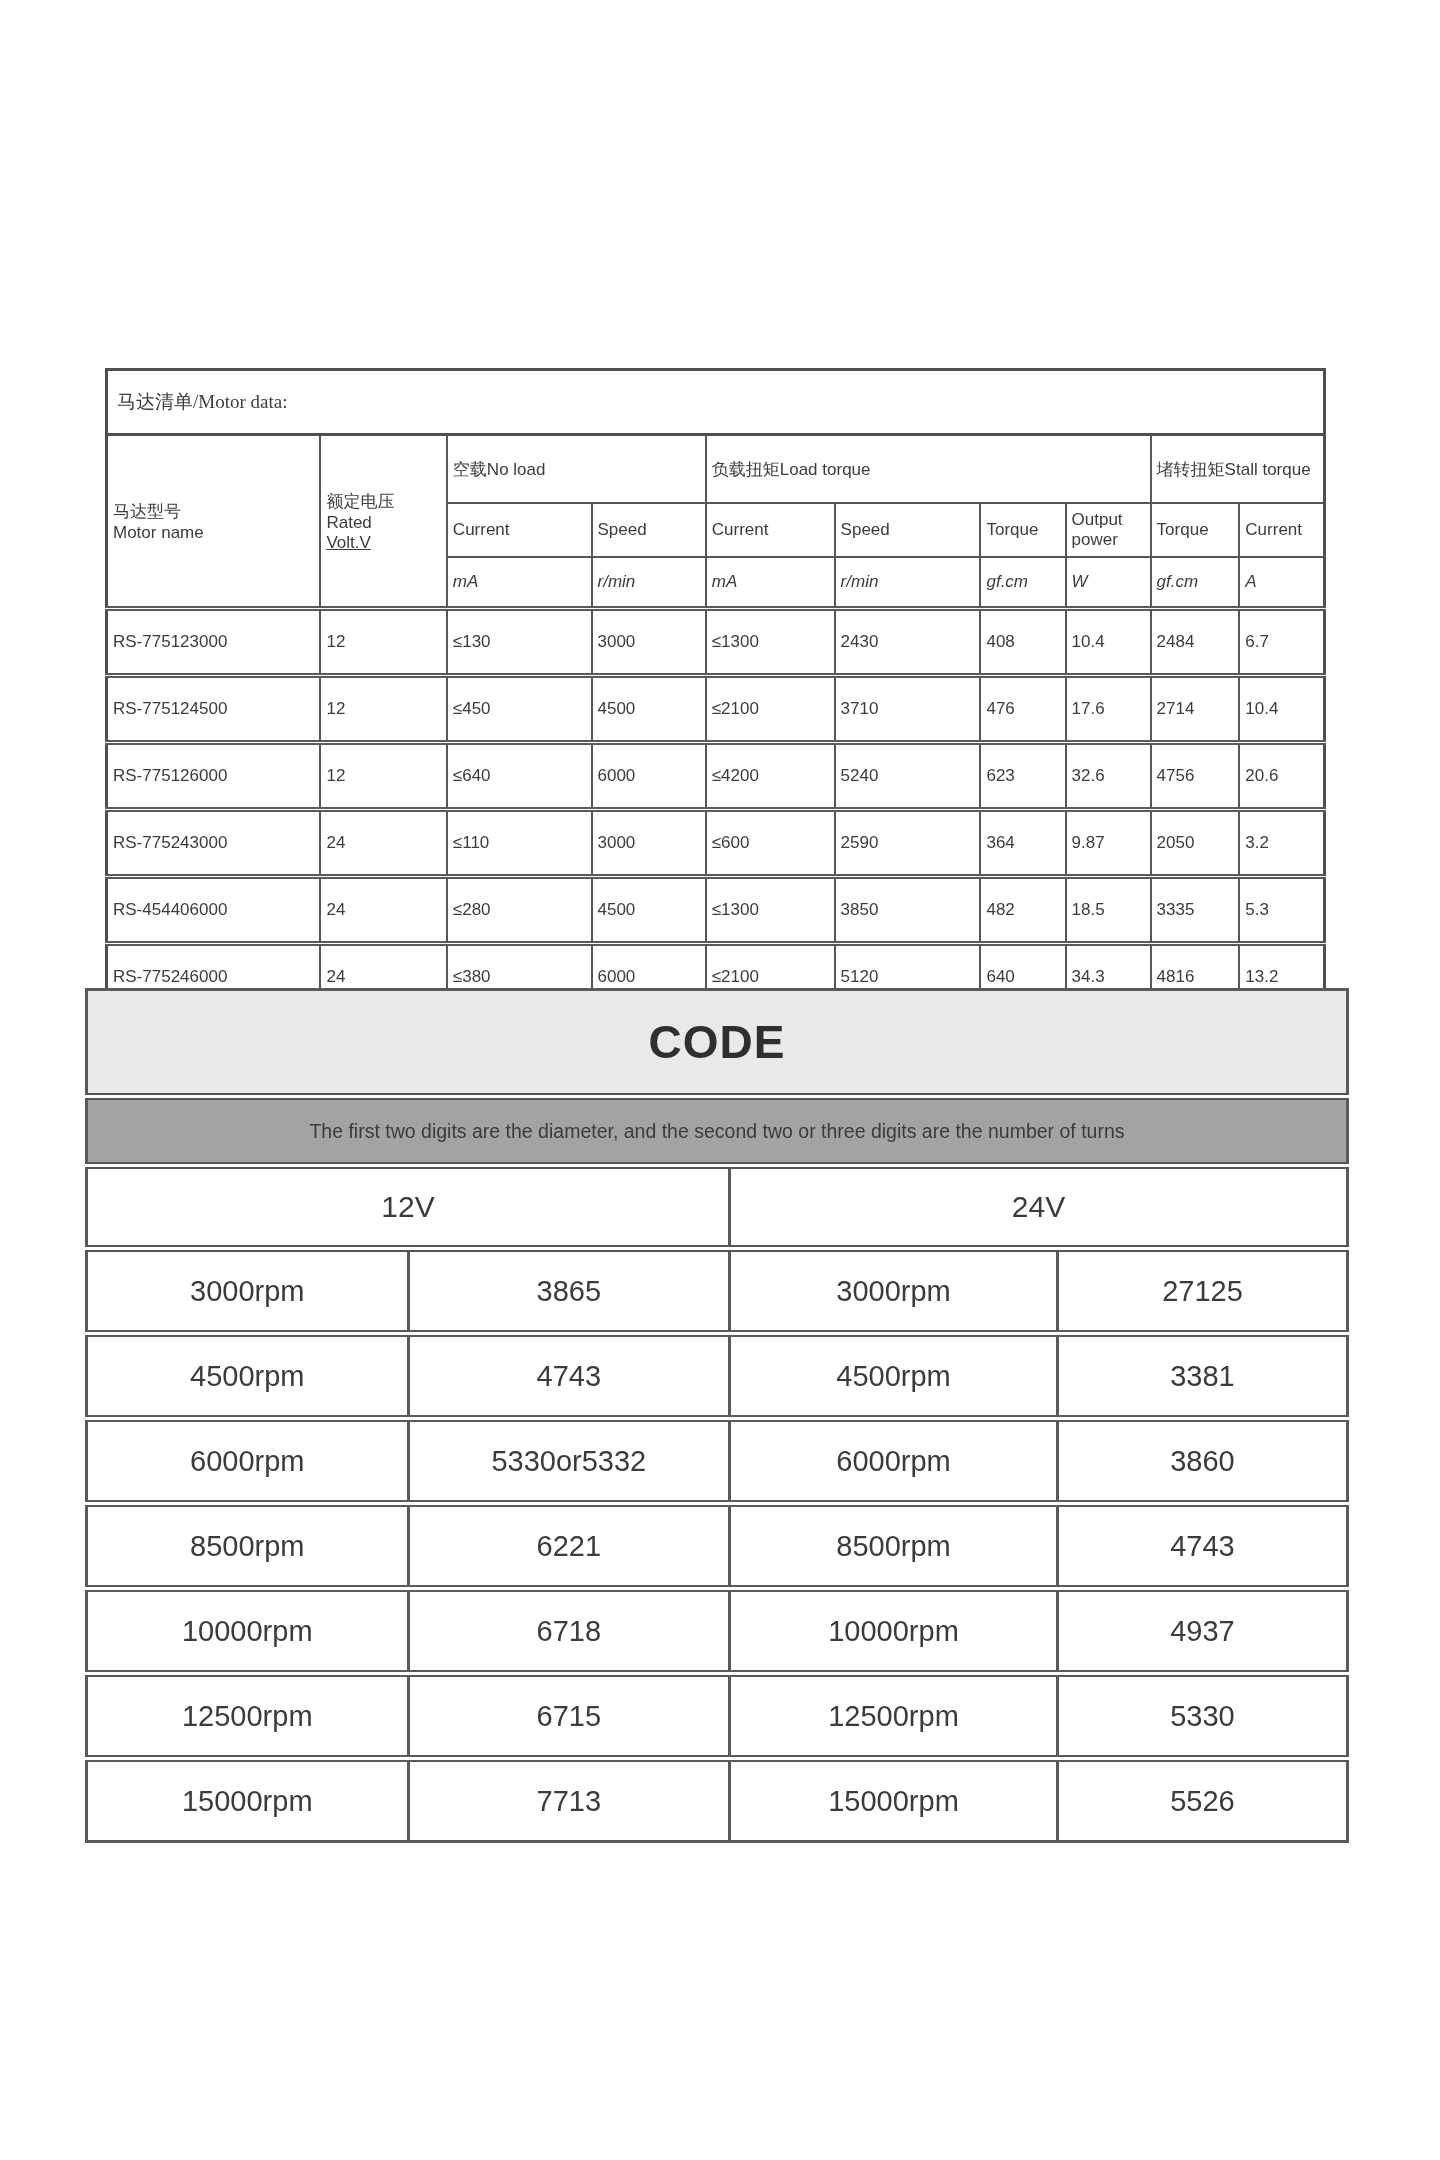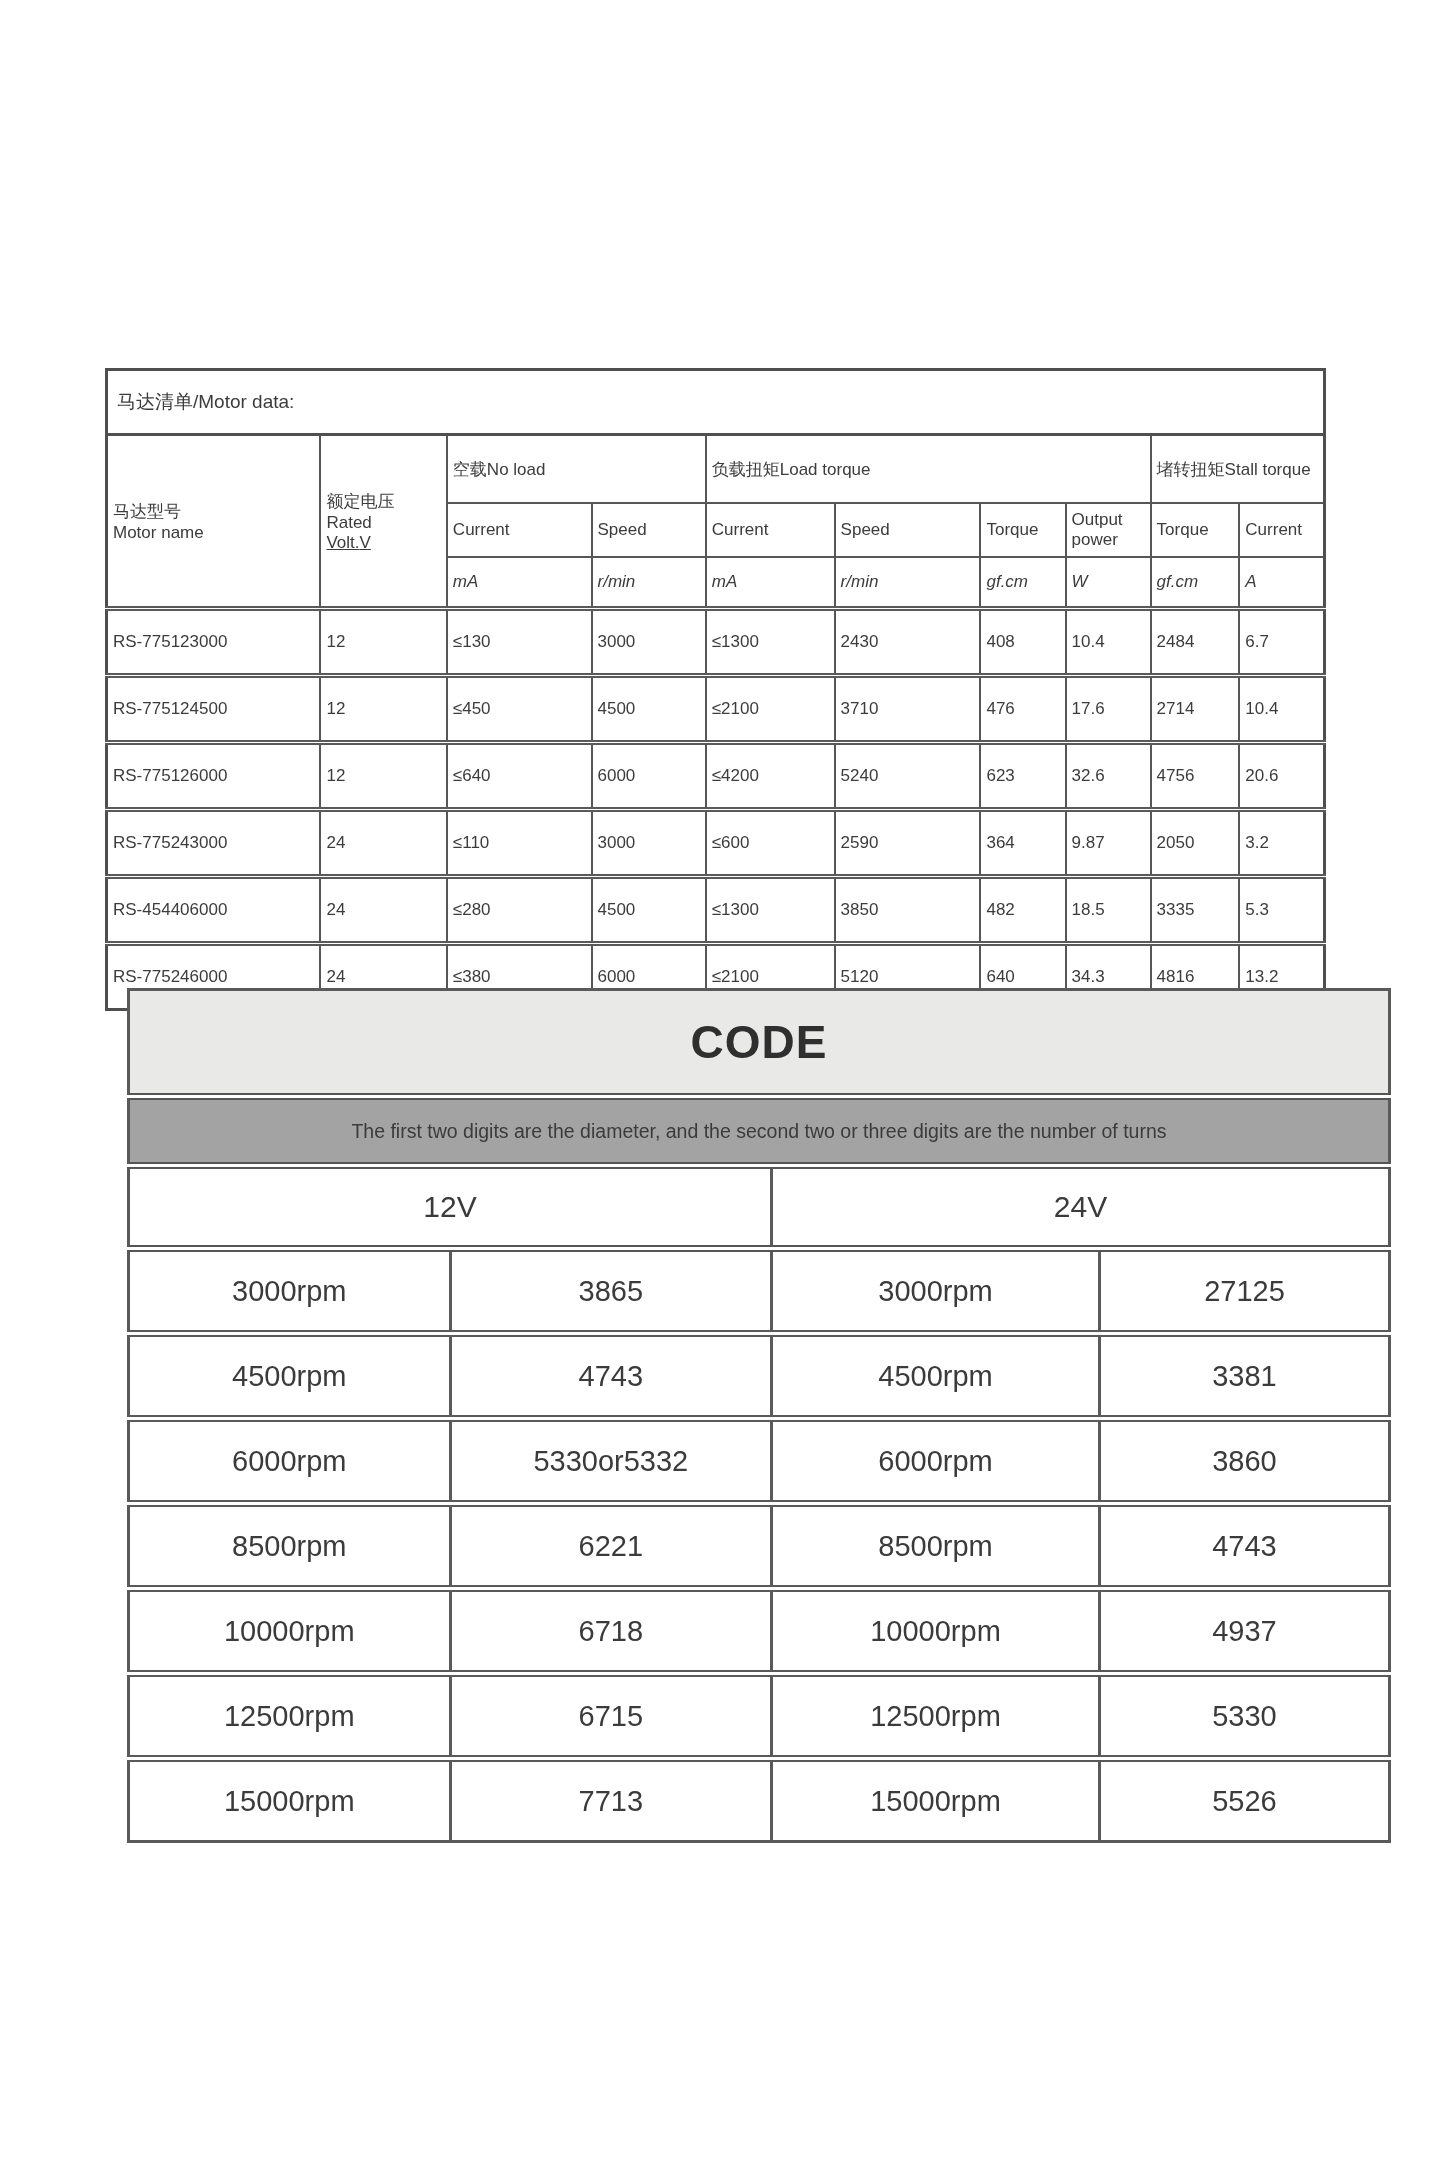--- a/index.html
+++ b/index.html
@@ -17,32 +17,31 @@
     border:3px solid #4f4f4f;
     font-size:17px;color:#3c3c3c;
   }
   .motor-table td{
     border:2px solid #565656;
     padding:2px 5px;
     vertical-align:middle;
     text-align:left;
     overflow:hidden;
   }
-  .mt-title td{height:58px;font-size:19px;padding-left:9px;border-bottom:3px solid #4f4f4f;}
+  .mt-title td{height:58px;font-size:19px;padding-left:9px;border-bottom:3px solid #4f4f4f;font-family:Liberation Serif, serif;}
   .mt-group td{height:62px;vertical-align:middle;}
   .mt-sub td{height:48px;}
   .mt-units td{height:44px;font-style:italic;}
   .motor-table tbody td{height:58px;border-top:5px double #5a5a5a;}
   .rv-flex{display:flex;padding-right:4px;text-decoration:underline;}
   
   .code-table{
     position:absolute;left:85px;top:988px;width:1264px;
     border:3px solid #555555;
     color:#3b3b3b;
-    margin-left:42px;
   }
   .code-table td{
     border:3px solid #5a5a5a;
     text-align:center;vertical-align:middle;
     overflow:hidden;
   }
   .ct-title td{
     height:100px;background:#e9e9e8;
     font-size:46px;font-weight:600;letter-spacing:1px;color:#2f2f2f;
     border-bottom:7px double #555555;

